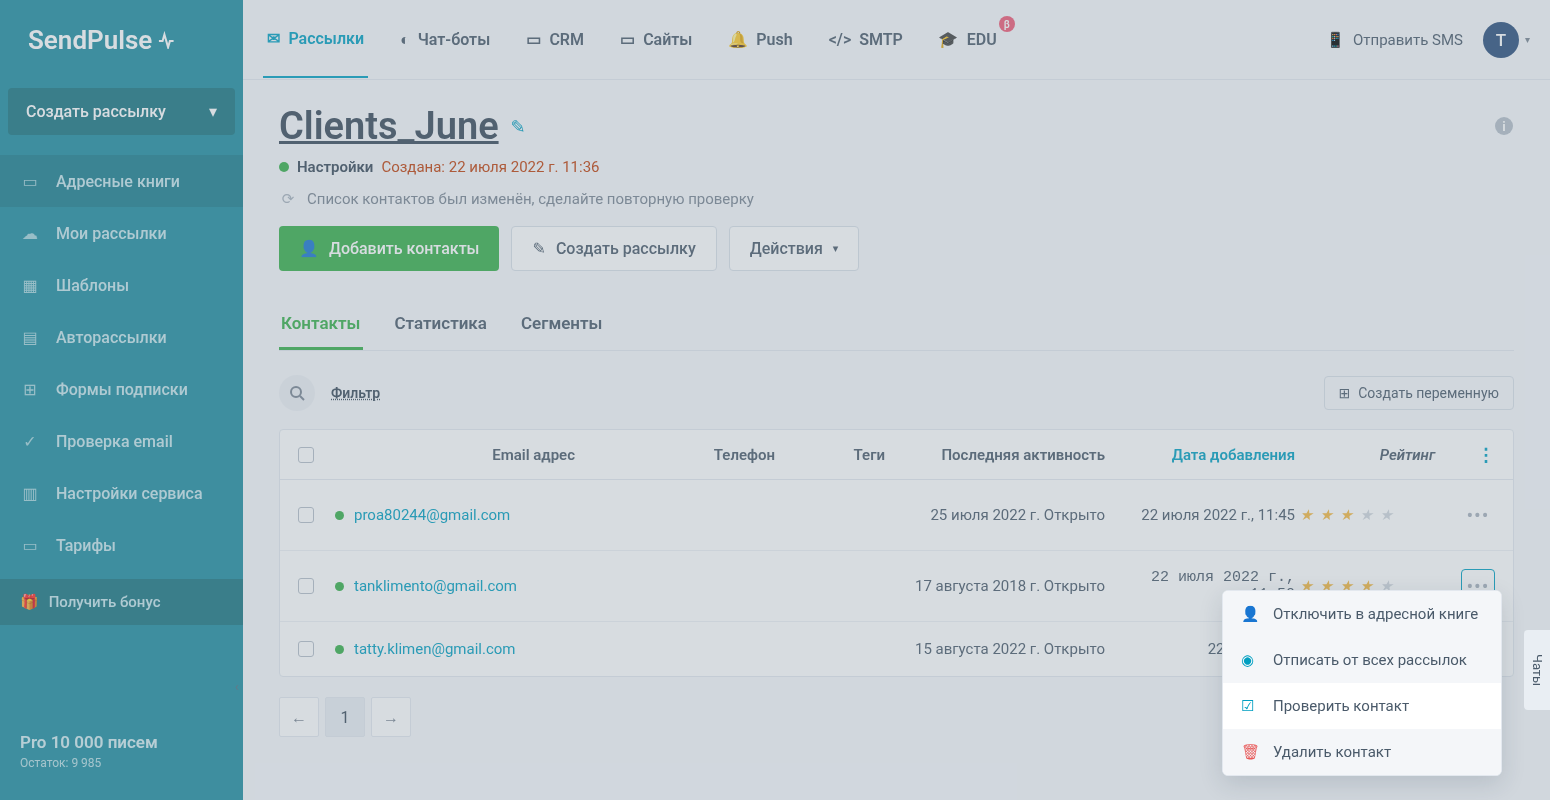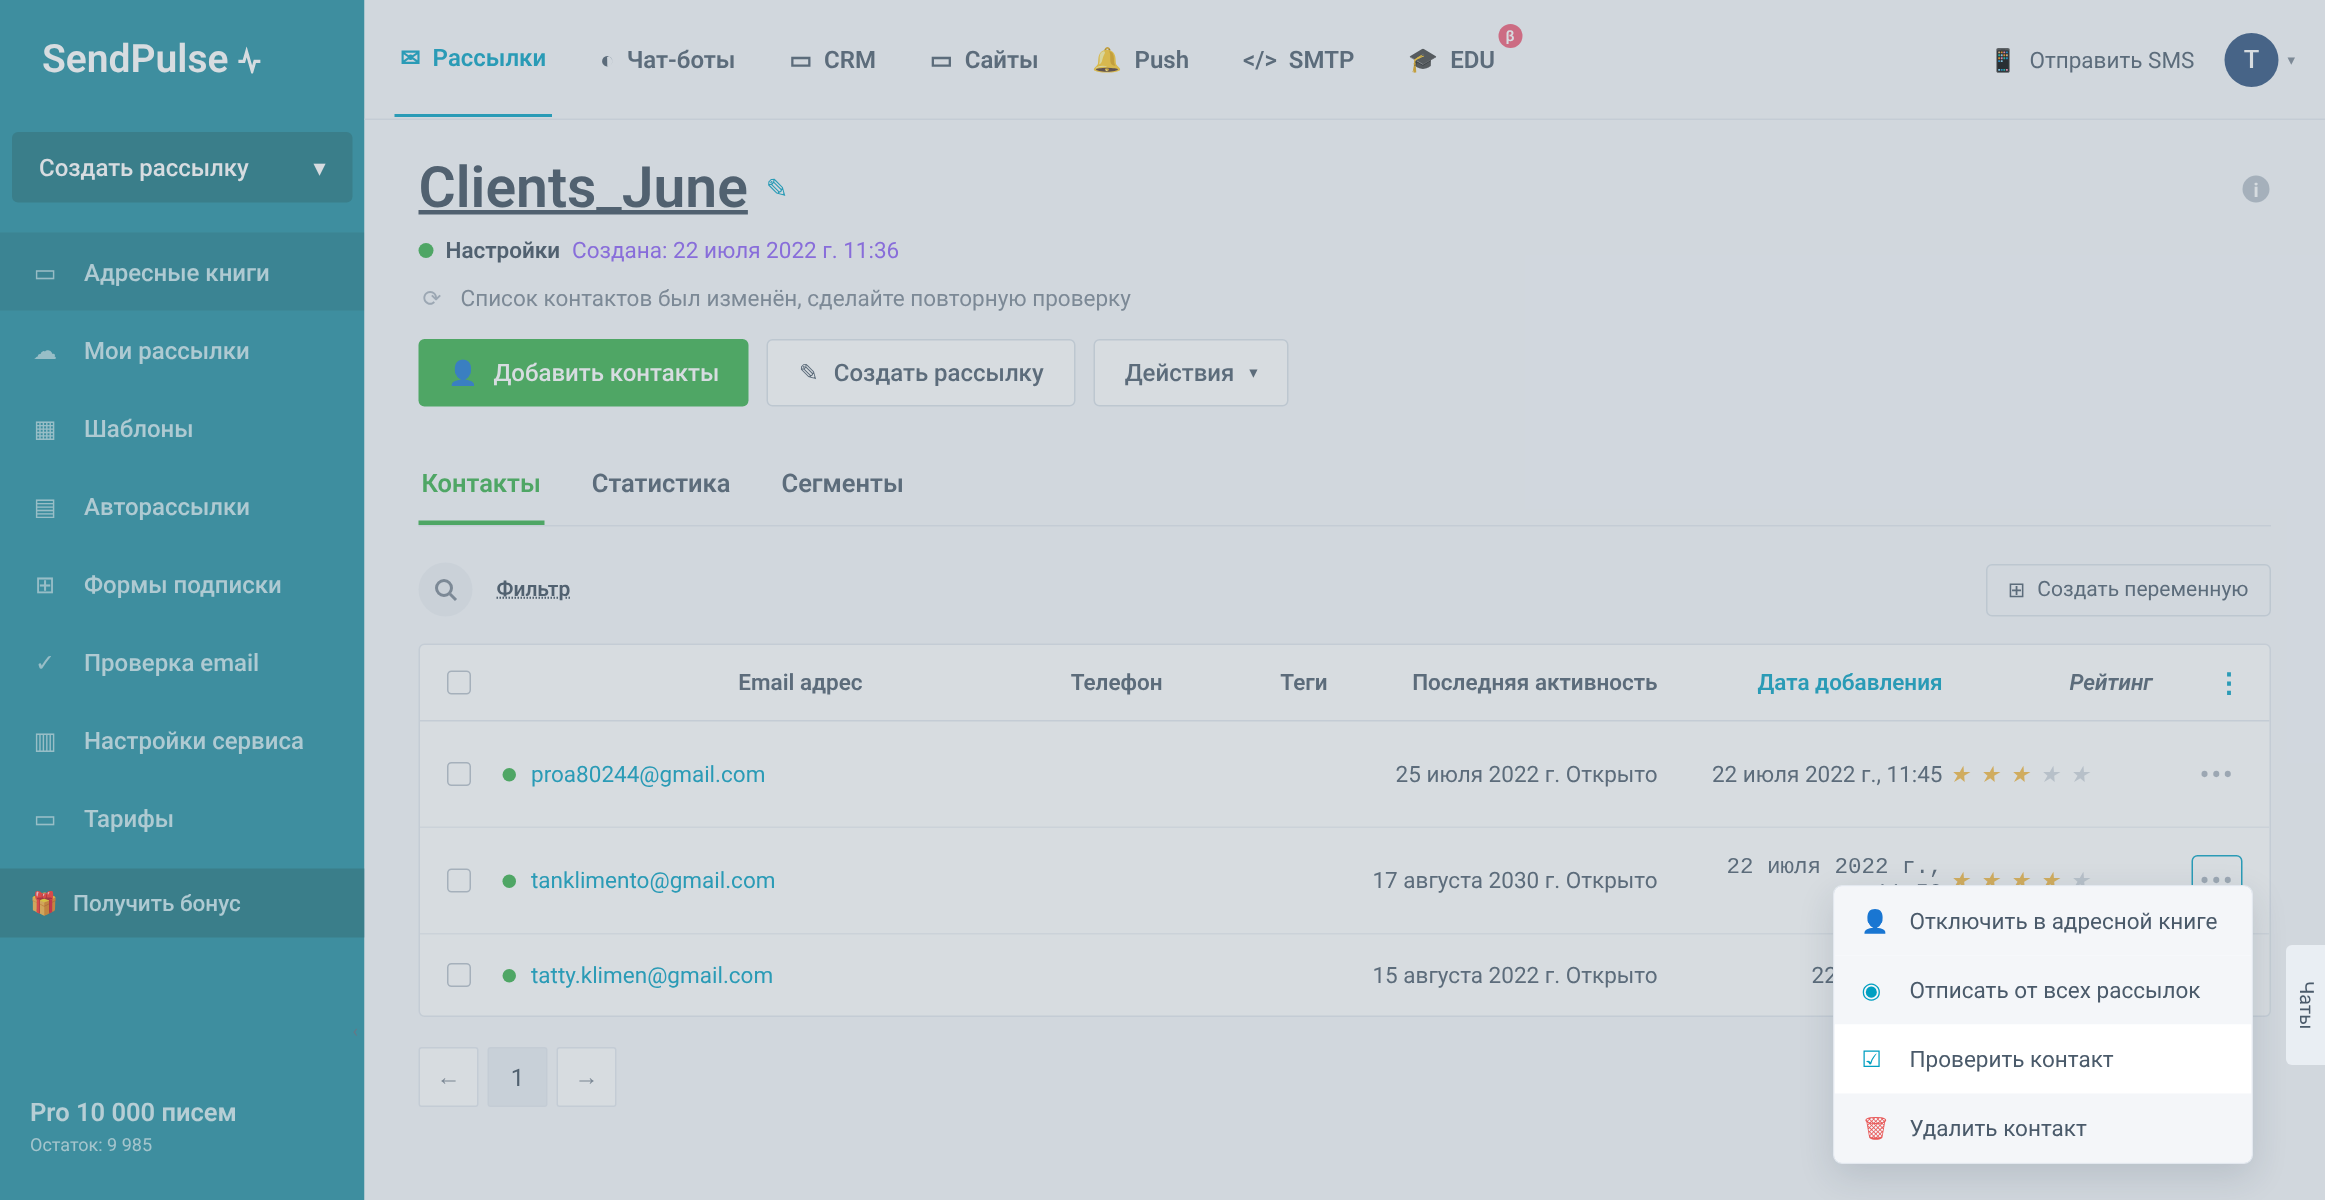--- a/index.html
+++ b/index.html
@@ -28,21 +28,21 @@
 .avatar { width: 36px; height: 36px; border-radius: 50%; background: #2c4f7c; color: #fff; display: flex; align-items: center; justify-content: center; font-size: 17px; font-weight: 500; }
 
 .content { padding: 24px 36px; height: calc(100% - 80px); overflow: auto; }
 .title-row { display: flex; align-items: center; gap: 12px; }
 .page-title { font-size: 38px; font-weight: 600; color: #3a4a5a; text-decoration: underline; }
 .edit-pencil { color: #009fc1; cursor: pointer; font-size: 18px; }
 .info-icon-top { margin-left: auto; color: #b6bfc9; cursor: pointer; }
 .status-row { display: flex; align-items: center; gap: 8px; margin-top: 10px; font-size: 15px; }
 .dot { width: 10px; height: 10px; border-radius: 50%; background: #37b04a; display: inline-block; }
 .status-label { font-weight: 600; color: #3a4a5a; }
-.created-text { color: #8b5cf6; text-align: center; }
+.created-text { color: #c2410c; text-align: center; }
 .warning-row { display: flex; align-items: center; gap: 10px; margin-top: 14px; color: #7a8592; font-size: 15px; }
 .refresh-icon { width: 18px; height: 18px; display: inline-flex; align-items: center; justify-content: center; color: #a8b2bd; }
 
 .action-row { margin-top: 18px; display: flex; gap: 12px; }
 .btn { padding: 12px 20px; border-radius: 4px; font-size: 16px; font-weight: 500; cursor: pointer; display: flex; align-items: center; gap: 10px; border: none; }
 .btn-green { background: #37b04a; color: #fff; }
 .btn-white { background: #fff; color: #4a5a6a; border: 1px solid #d9e0e8; }
 
 .tabs { display: flex; gap: 30px; margin-top: 28px; border-bottom: 1px solid #e3e8ef; }
 .tab { padding: 14px 2px; font-size: 17px; font-weight: 600; color: #4a5a6a; cursor: pointer; }
@@ -304,21 +304,21 @@
             <div class="chk"></div>
           </div>
         <div class="col-email">
             <span class="email-cell">
               <span class="row-dot"></span>
               <span>tanklimento@gmail.com</span>
             </span>
           </div>
         <div class="col-phone"></div>
           <div class="col-tags"></div>
-        <div class="col-activity">17 августа 2030 г. Открыто</div>
+        <div class="col-activity">17 августа 2018 г. Открыто</div>
         <div class="col-added" style="color:#4a5a6a;font-family:Liberation Mono, monospace;">22 июля 2022 г., 11:50</div>
         <div class="col-rating">
             <div class="stars">
               <span class="star full">★</span>
               <span class="star full">★</span>
               <span class="star full">★</span>
               <span class="star full">★</span>
               <span class="star empty">★</span>
             </div>
           </div>

